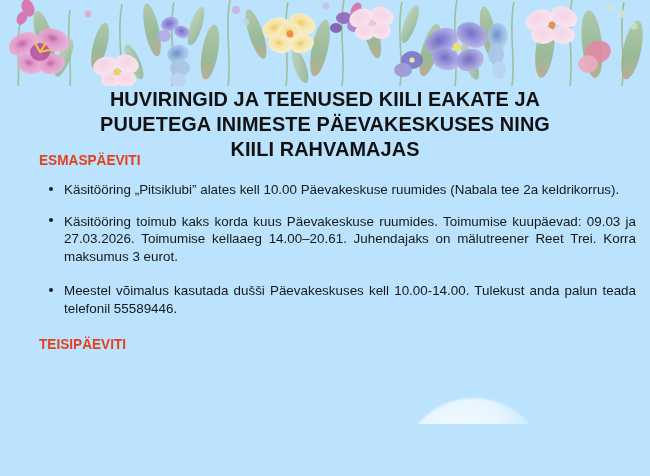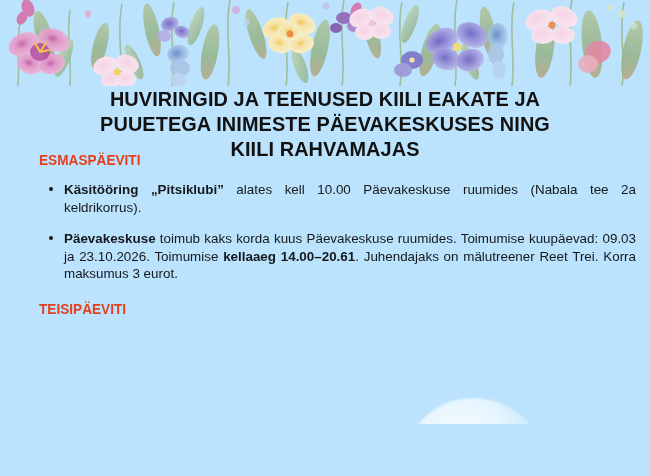--- a/index.html
+++ b/index.html
@@ -100,21 +100,21 @@
   }
   ul.items li .bullet {
     position: absolute;
     left: -15px;
     top: 5.5px;
     width: 4.2px;
     height: 4.2px;
     border-radius: 50%;
     background: #14181c;
   }
-  ul.items li b { font-weight: bold; }
+  ul.items li b { font-weight: normal; }
   .gap-top { margin-top: 14px !important; }
   .gap-top-lg { margin-top: 17px !important; }
   .first-item { margin-top: 13px !important; }
 </style>
 </head>
 <body>
 
 <div class="page">
 
   <div class="blob"></div>
@@ -312,21 +312,24 @@
 
   <div class="content">
 
     <div class="daybar">ESMASPÄEVITI</div>
 
     <ul class="items">
       <li class="first-item">
         <span class="bullet"></span><b>Käsitööring „Pitsiklubi”</b><span> alates kell 10.00 Päevakeskuse ruumides (Nabala tee 2a keldrikorrus).</span>
       </li>
       <li class="gap-top">
-        <span class="bullet"></span><b>Päevakeskuse</b><span> toimub kaks korda kuus Päevakeskuse ruumides. Toimumise kuupäevad: 09.03 ja 23.10.2026. Toimumise </span><b>kellaaeg 14.00–20.61</b><span>. Juhendajaks on mälutreener Reet Trei. Korra maksumus 3 eurot.</span>
+        <span class="bullet"></span><b>Käsitööring</b><span> toimub kaks korda kuus Päevakeskuse ruumides. Toimumise kuupäevad: 09.03 ja 27.03.2026. Toimumise </span><b>kellaaeg 14.00–20.61</b><span>. Juhendajaks on mälutreener Reet Trei. Korra maksumus 3 eurot.</span>
+      </li>
+      <li class="gap-top-lg">
+        <span class="bullet"></span><b>Meestel võimalus kasutada dušši</b><span> Päevakeskuses kell 10.00-14.00. Tulekust anda palun teada telefonil 55589446.</span>
       </li>
     </ul>
 
     <div class="daybar second">TEISIPÄEVITI</div>
 
 
   </div>
 </div>
 
 </body></html>

